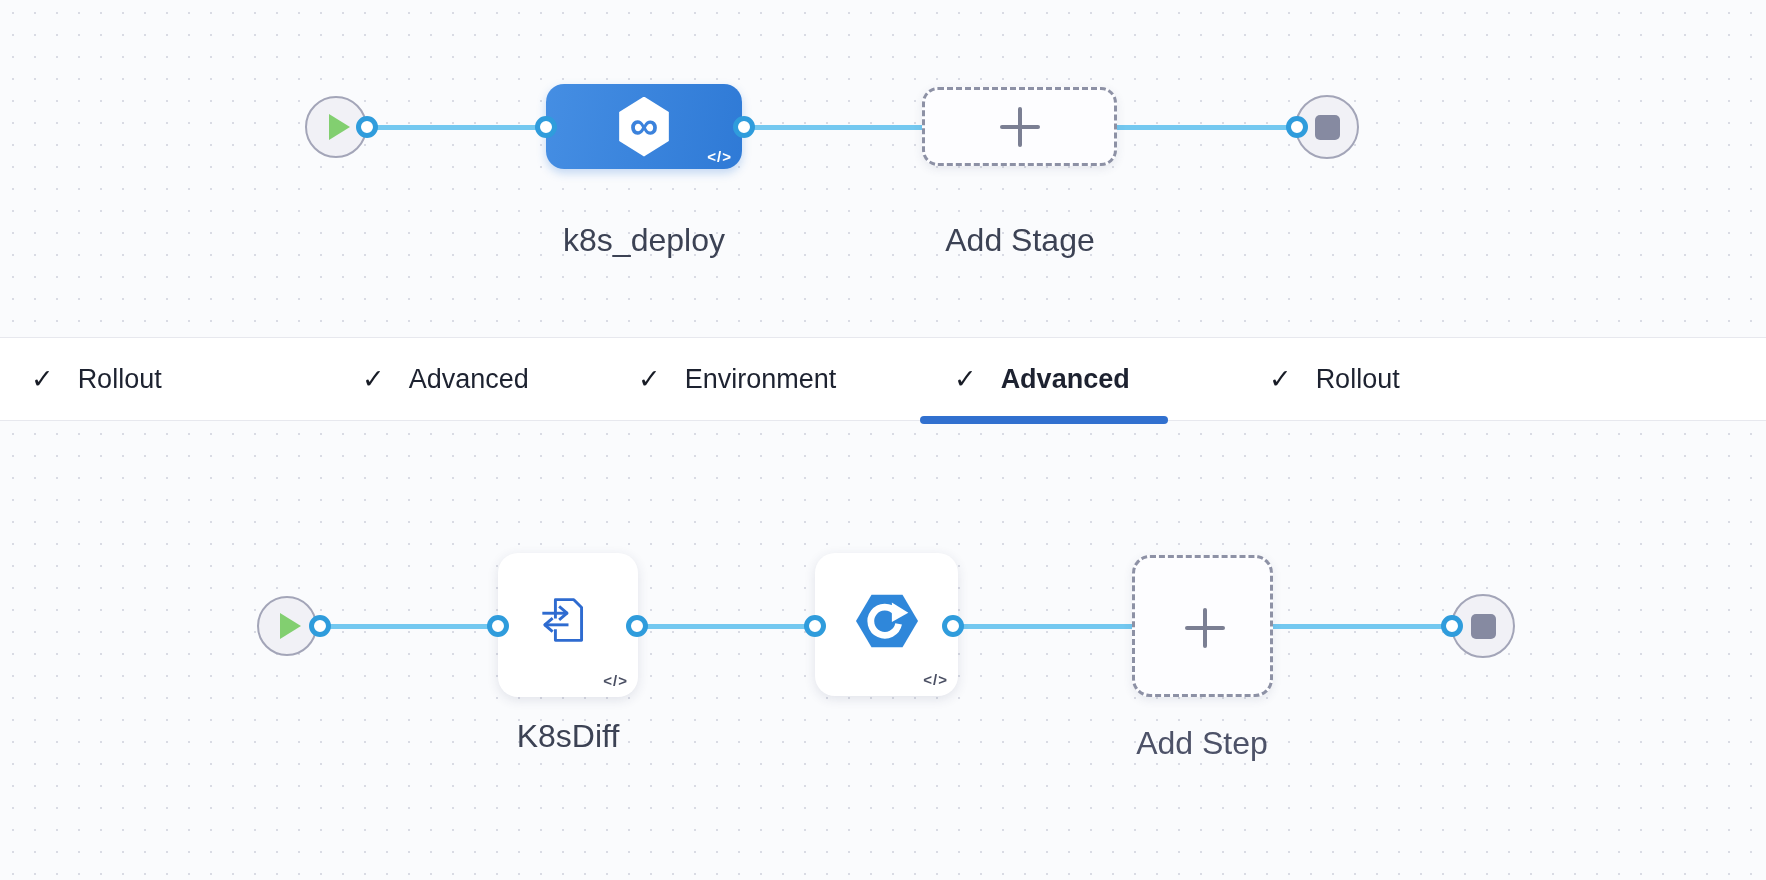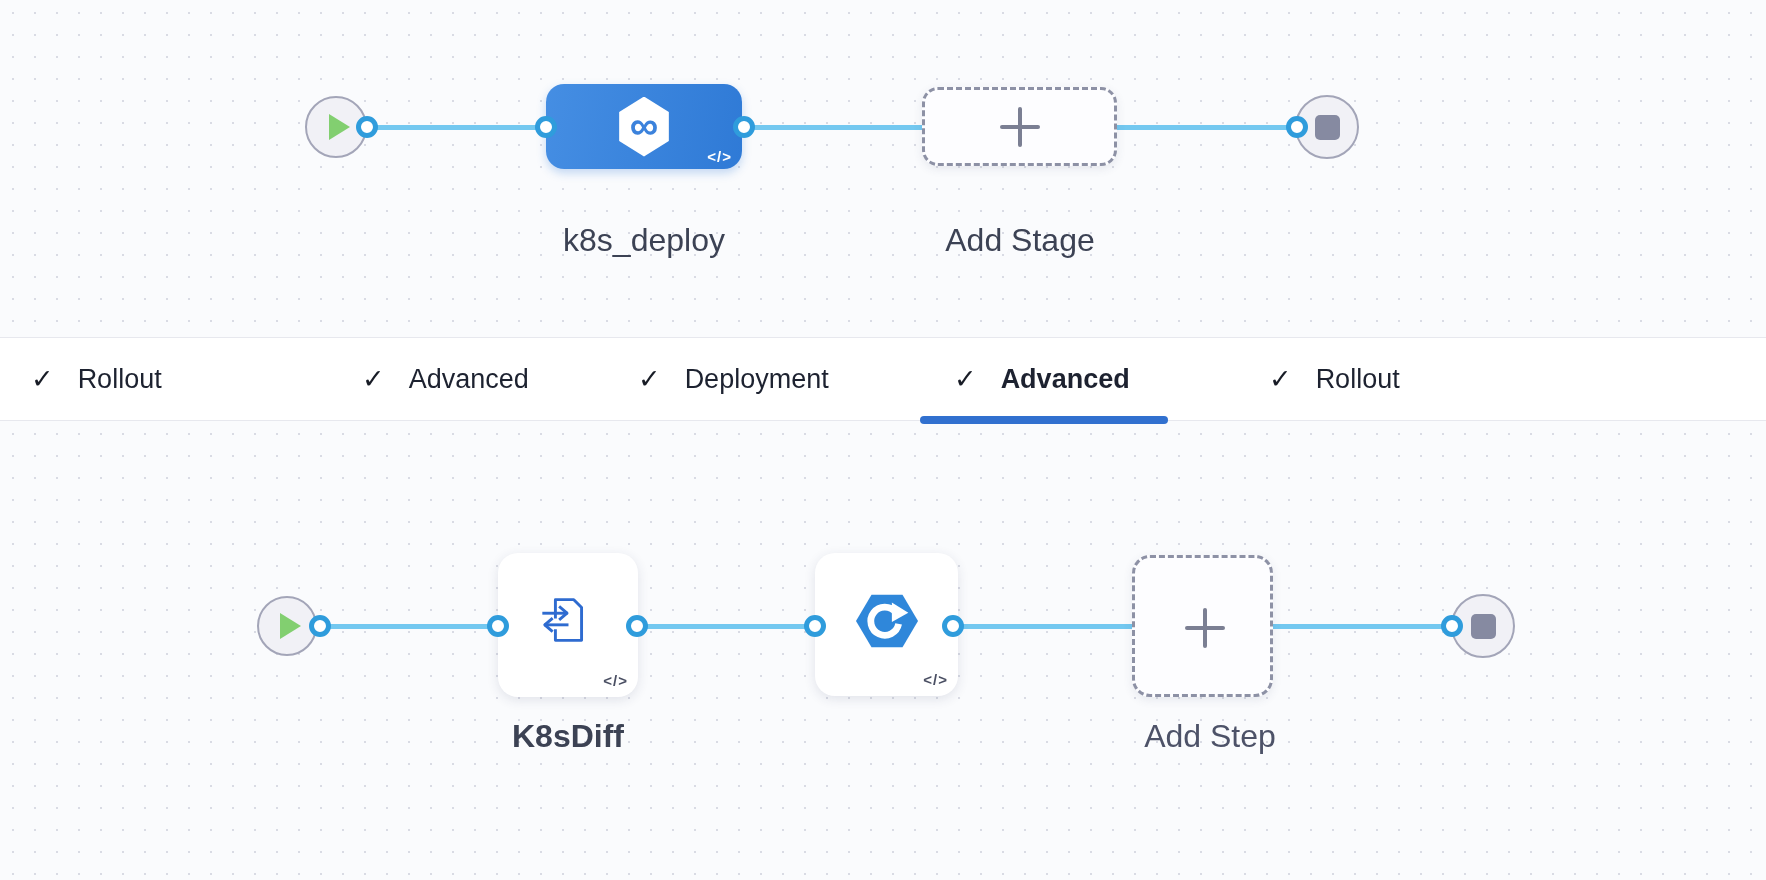--- a/index.html
+++ b/index.html
@@ -144,21 +144,21 @@
     <button class="tab" style="left:31px;">
       <span class="tick">✓</span>
       <span>Rollout</span>
     </button>
     <button class="tab" style="left:362px;">
       <span class="tick">✓</span>
       <span>Advanced</span>
     </button>
     <button class="tab" style="left:638px;">
       <span class="tick">✓</span>
-      <span>Deployment</span>
+      <span>Environment</span>
     </button>
     <button class="tab active" style="left:954px;">
       <span class="tick">✓</span>
       <span>Advanced</span>
       <span class="tab-underline"></span>
     </button>
     <button class="tab" style="left:1269px;">
       <span class="tick">✓</span>
       <span>Rollout</span>
     </button>
@@ -202,17 +202,17 @@
       <span class="stop-sq"></span>
     </div>
 
     <div class="port" style="left:309px; top:194px;"></div>
     <div class="port" style="left:487px; top:194px;"></div>
     <div class="port" style="left:626px; top:194px;"></div>
     <div class="port" style="left:804px; top:194px;"></div>
     <div class="port" style="left:942px; top:194px;"></div>
     <div class="port" style="left:1441px; top:194px;"></div>
 
-    <div class="node-label" style="left:568px; top:297px;font-weight:bold;">K8sDiff</div>
-    <div class="node-label muted" style="left:1202px; top:297px;margin-left:8px;">Add Step</div>
+    <div class="node-label" style="left:568px; top:297px;">K8sDiff</div>
+    <div class="node-label muted" style="left:1202px; top:304px;">Add Step</div>
   </section>
 
 </div>
 
 </body></html>

